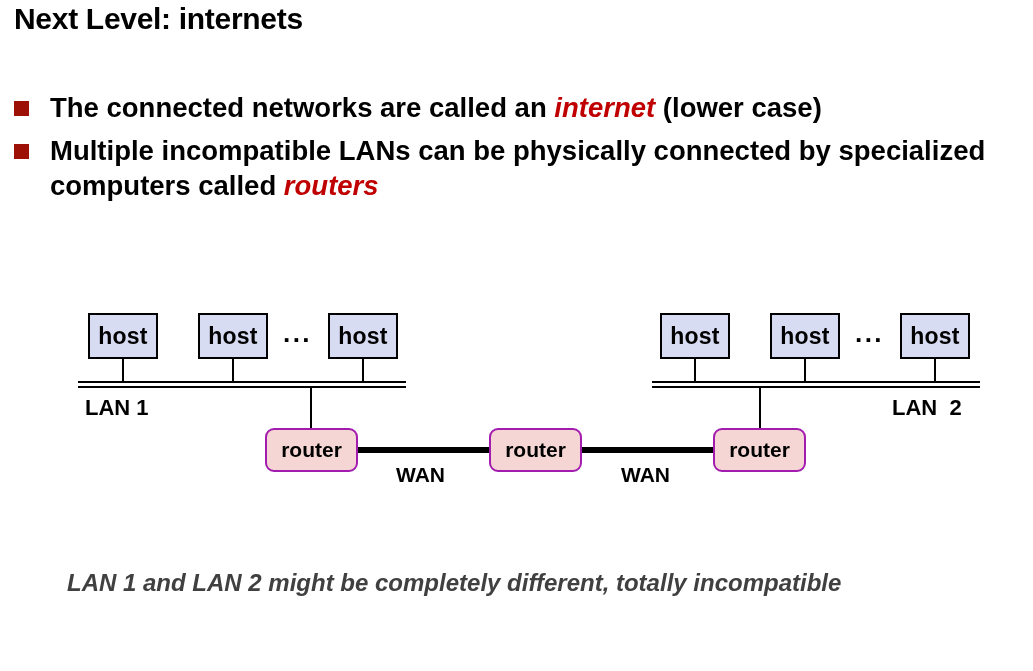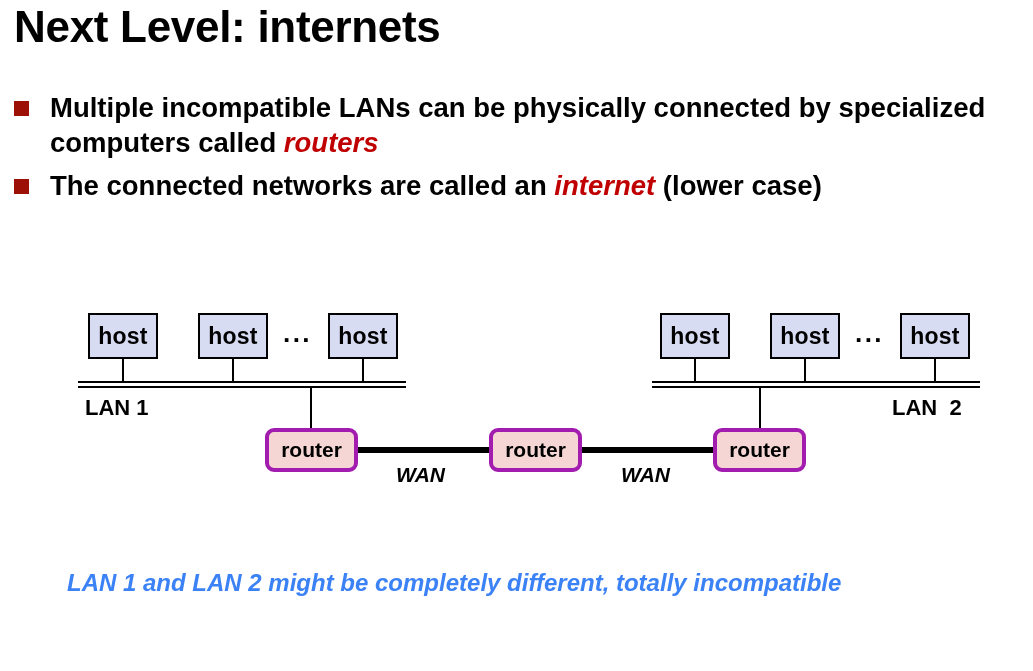--- a/index.html
+++ b/index.html
@@ -14,21 +14,21 @@
     overflow: hidden;
     font-family: "Liberation Sans", sans-serif;
     color: #000000;
   }
 
   
   .slide-title {
     position: absolute;
     left: 14px;
     top: 2px;
-    font-size: 44px;
+    font-size: 30px;
     font-weight: bold;
     letter-spacing: -0.3px;
     color: #000000;
     white-space: nowrap;
   }
 
   
   .bullets {
     position: absolute;
     left: 14px;
@@ -117,21 +117,21 @@
     font-weight: bold;
     color: #000000;
     white-space: pre;
   }
 
   .router-box {
     position: absolute;
     width: 93px;
     height: 44px;
     background: #F6D6D4;
-    border: 4px solid #a21caf;
+    border: 2px solid #a21caf;
     border-radius: 9px;
     box-sizing: border-box;
     font-size: 21px;
     font-weight: bold;
     color: #000000;
     display: flex;
     align-items: center;
     justify-content: center;
   }
 
@@ -139,56 +139,55 @@
     position: absolute;
     height: 6px;
     background: #000000;
   }
 
   .wan-label {
     position: absolute;
     font-size: 21px;
     font-weight: bold;
     color: #000000;
-    font-style: italic;
   }
 
   
   .caption {
     position: absolute;
     left: 67px;
     top: 564px;
     width: 940px;
   }
   .caption-line {
     font-size: 24px;
     font-style: italic;
     font-weight: bold;
-    color: #3b82f6;
+    color: #404040;
     line-height: 1.55;
     white-space: nowrap;
   }
 </style>
 </head>
 <body>
 
 <div class="slide-title">Next Level: internets</div>
 
 <div class="bullets">
+
+  <div class="bullet-row">
+    <span class="bullet-marker"></span>
+    <span class="bullet-text"><span>The connected networks are called an </span><span class="em-red">internet</span><span> (lower case)</span></span>
+  </div>
 
   <div class="bullet-row">
     <span class="bullet-marker"></span>
     <span class="bullet-text"><span>Multiple incompatible LANs can be physically connected by specialized computers called </span><span class="em-red">routers</span><span></span></span>
   </div>
 
-  <div class="bullet-row">
-    <span class="bullet-marker"></span>
-    <span class="bullet-text"><span>The connected networks are called an </span><span class="em-red">internet</span><span> (lower case)</span></span>
-  </div>
-
 </div>
 
 <div class="diagram">
 
   <div class="host-box" style="left:88px; top:58px;">host</div>
   <div class="host-box" style="left:198px; top:58px;">host</div>
   <div class="ellipsis" style="left:283px; top:72px;">···</div>
   <div class="host-box" style="left:328px; top:58px;">host</div>
 
   <div class="drop-line" style="left:122px; top:104px; height:24px;"></div>

